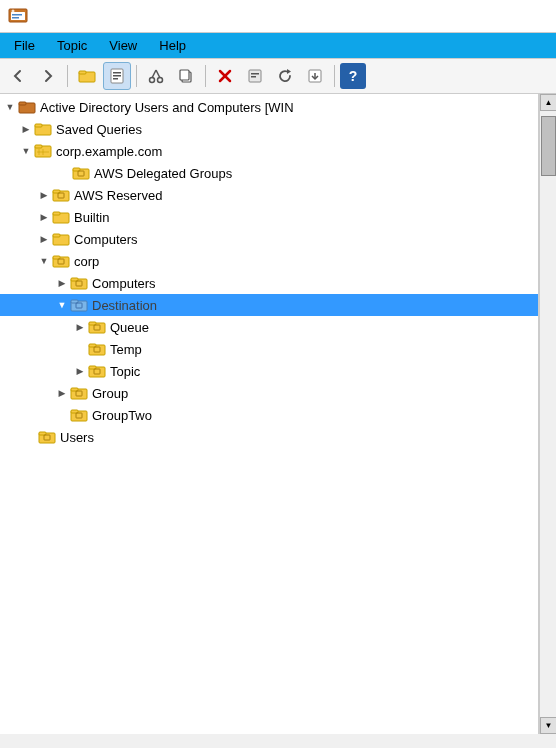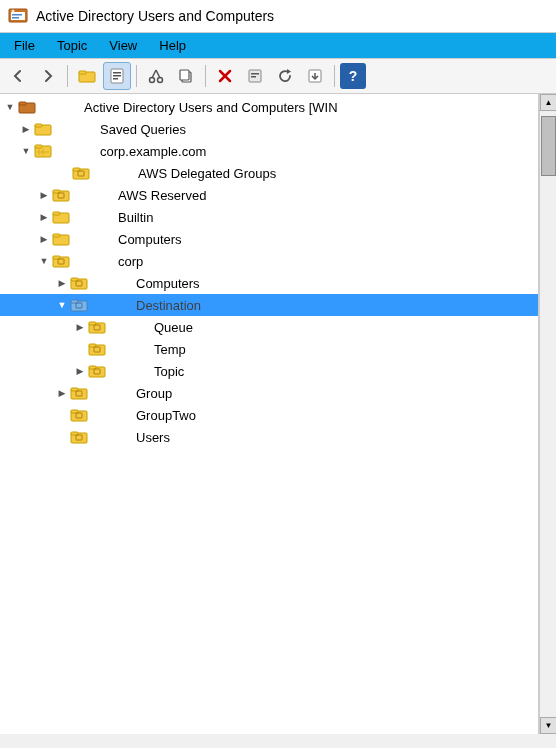--- a/index.html
+++ b/index.html
@@ -179,38 +179,36 @@
       flex-shrink: 0;
       margin-right: 4px;
       display: inline-flex;
       align-items: center;
       justify-content: center;
     }
 
     .node-label {
       font-size: 13px;
       color: #000;
-      margin-left: 44px;
     }
     .tree-node.selected .node-label {
       color: #404040;
     }
   </style>
 </head>
 <body>
 
 <div class="title-bar">
   <svg class="title-icon" viewBox="0 0 20 20">
     <rect x="1" y="3" width="18" height="13" rx="1" fill="#c8762a" stroke="#a05010" stroke-width="1"></rect>
     <rect x="3" y="6" width="14" height="8" rx="0.5" fill="#fff"></rect>
     <circle cx="5" cy="5" r="1.5" fill="#fff" opacity="0.8"></circle>
     <rect x="4" y="8" width="10" height="1.5" fill="#4a86c8"></rect>
     <rect x="4" y="11" width="7" height="1.5" fill="#4a86c8"></rect>
   </svg>
-  <span class="title-text">Active Directory Users and Computers</span>
 </div>
 
 <div class="menu-bar">
   <span class="menu-item">File</span>
   <span class="menu-item">Topic</span>
   <span class="menu-item">View</span>
   <span class="menu-item">Help</span>
 </div>
 
 <div class="toolbar">
@@ -460,21 +458,21 @@
       <span class="folder-icon">
         <svg width="18" height="16" viewBox="0 0 18 16">
           <rect x="1" y="4" width="16" height="10" rx="1" fill="#f5c842" stroke="#c8a000" stroke-width="1"></rect>
           <rect x="1" y="3" width="7" height="3" rx="1" fill="#f5c842" stroke="#c8a000" stroke-width="1"></rect>
           <rect x="6" y="6" width="6" height="5" rx="0.5" fill="none" stroke="#9a7000" stroke-width="0.8"></rect>
         </svg>
       </span>
       <span class="node-label">GroupTwo</span>
     </div>
 
-    <div class="tree-node" style="padding-left:54px;">
+    <div class="tree-node" style="padding-left:22px;">
       <span class="expand-placeholder"></span>
       <span class="folder-icon">
         <svg width="18" height="16" viewBox="0 0 18 16">
           <rect x="1" y="4" width="16" height="10" rx="1" fill="#f5c842" stroke="#c8a000" stroke-width="1"></rect>
           <rect x="1" y="3" width="7" height="3" rx="1" fill="#f5c842" stroke="#c8a000" stroke-width="1"></rect>
           <rect x="6" y="6" width="6" height="5" rx="0.5" fill="none" stroke="#9a7000" stroke-width="0.8"></rect>
         </svg>
       </span>
       <span class="node-label">Users</span>
     </div>

